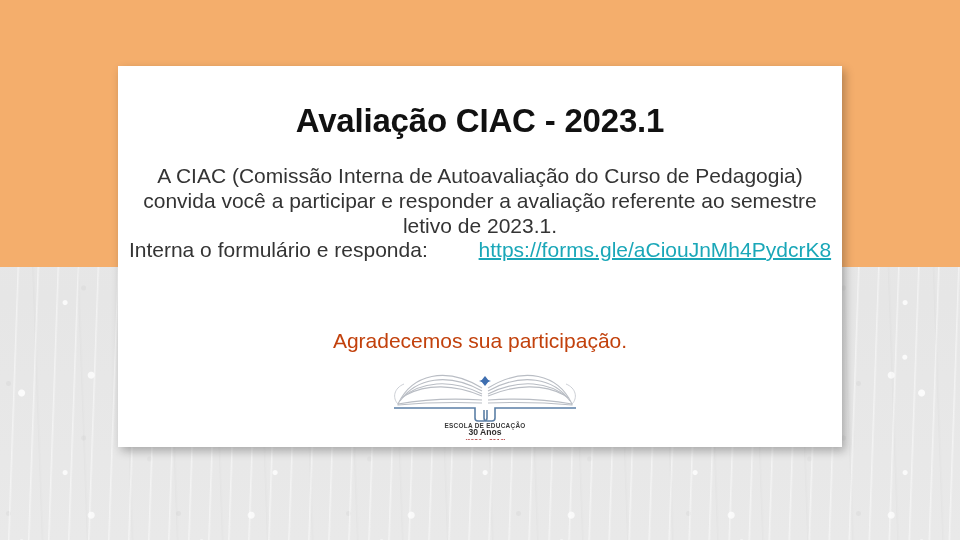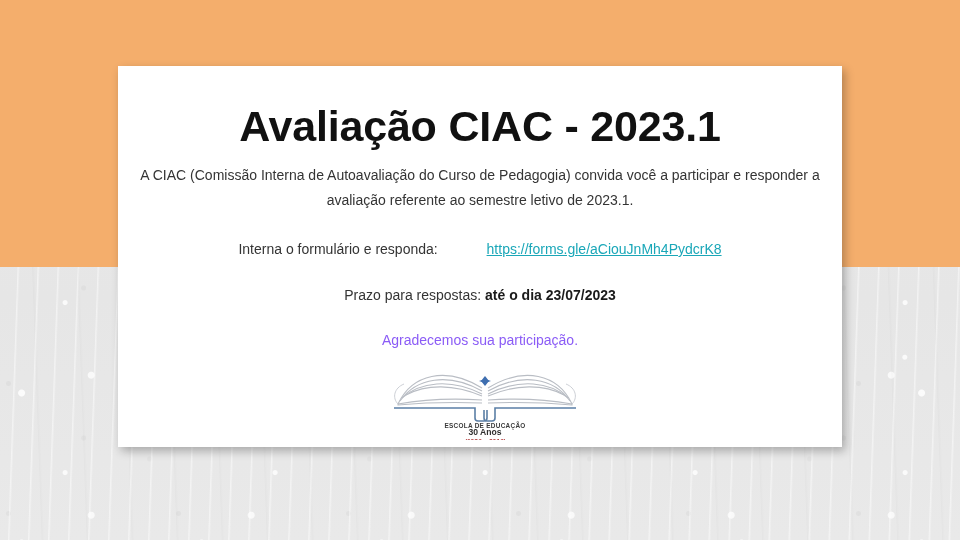--- a/index.html
+++ b/index.html
@@ -95,33 +95,33 @@
     width: 724px;
     height: 381px;
   }
 
   .slide-title {
     position: absolute;
     left: 0;
     top: 36px;
     width: 724px;
     text-align: center;
-    font-size: 43px;
+    font-size: 33px;
     font-weight: bold;
     color: #111111;
     letter-spacing: -0.2px;
   }
 
   .para {
     position: absolute;
     left: 0;
     width: 724px;
     text-align: center;
     color: #343434;
-    font-size: 14px;
+    font-size: 21px;
     line-height: 25px;
   }
 
   .para-intro { top: 97px; padding: 0 8px; box-sizing: border-box; }
   .para-link  { top: 171px; }
   .para-prazo { top: 217px; }
   .para-thanks{ top: 262px; }
 
   .link {
     color: #1aa7b8;
@@ -156,25 +156,22 @@
     <div class="card-inner">
 
       <div class="slide-title" style="color: rgb(17, 17, 17);">Avaliação CIAC - 2023.1</div>
 
       <div class="para para-intro" style="color: rgb(52, 52, 52);">A CIAC (Comissão Interna de Autoavaliação do Curso de Pedagogia) convida você a participar e responder a avaliação referente ao semestre letivo de 2023.1.</div>
 
       <div class="para para-link" style="color: rgb(52, 52, 52);">
         <span>Interna o formulário e responda: </span><a class="link" href="#" style="color: rgb(26, 167, 184);">https://forms.gle/aCiouJnMh4PydcrK8</a>
       </div>
 
-      <div class="para para-prazo" style="color: rgb(52, 52, 52);">
-        <span>Prazo para respostas: </span><span class="bold">até o dia 23/07/2023</span>
-      </div>
-
-      <div class="para para-thanks" style="color: #8b5cf6;">Agradecemos sua participação.</div>
+
+      <div class="para para-thanks" style="color: #c2410c;">Agradecemos sua participação.</div>
 
       <div class="logo">
         <svg width="190" height="82" viewBox="0 0 190 82" xmlns="http://www.w3.org/2000/svg">
 
           <g fill="none" stroke="#b9bdc4" stroke-width="1.1">
             <path d="M8 46 C 22 16, 56 8, 92 30"></path>
             <path d="M10 43 C 26 20, 58 14, 92 33"></path>
             <path d="M12 40 C 30 24, 60 20, 92 36"></path>
             <path d="M16 37 C 36 26, 64 26, 92 38"></path>
             <path d="M8 46 C 30 42, 62 40, 92 42"></path>

